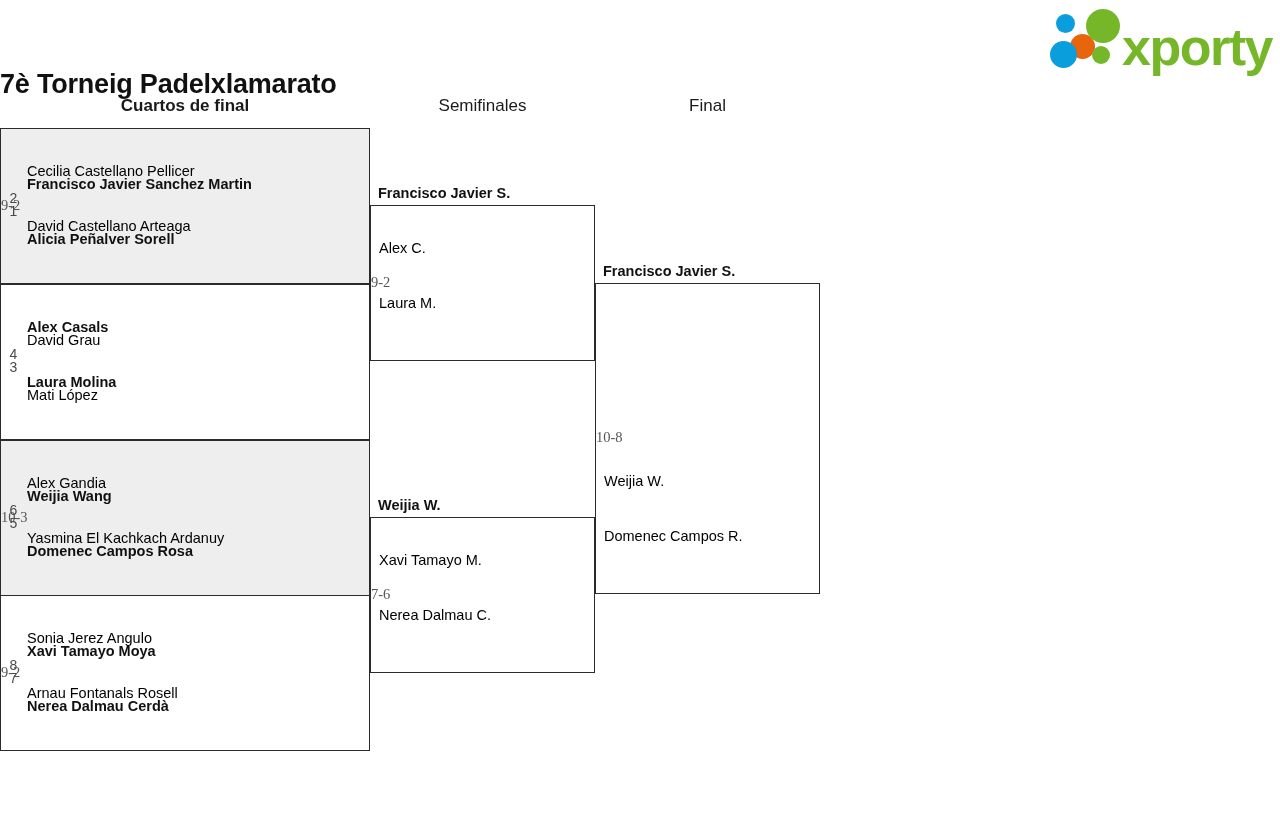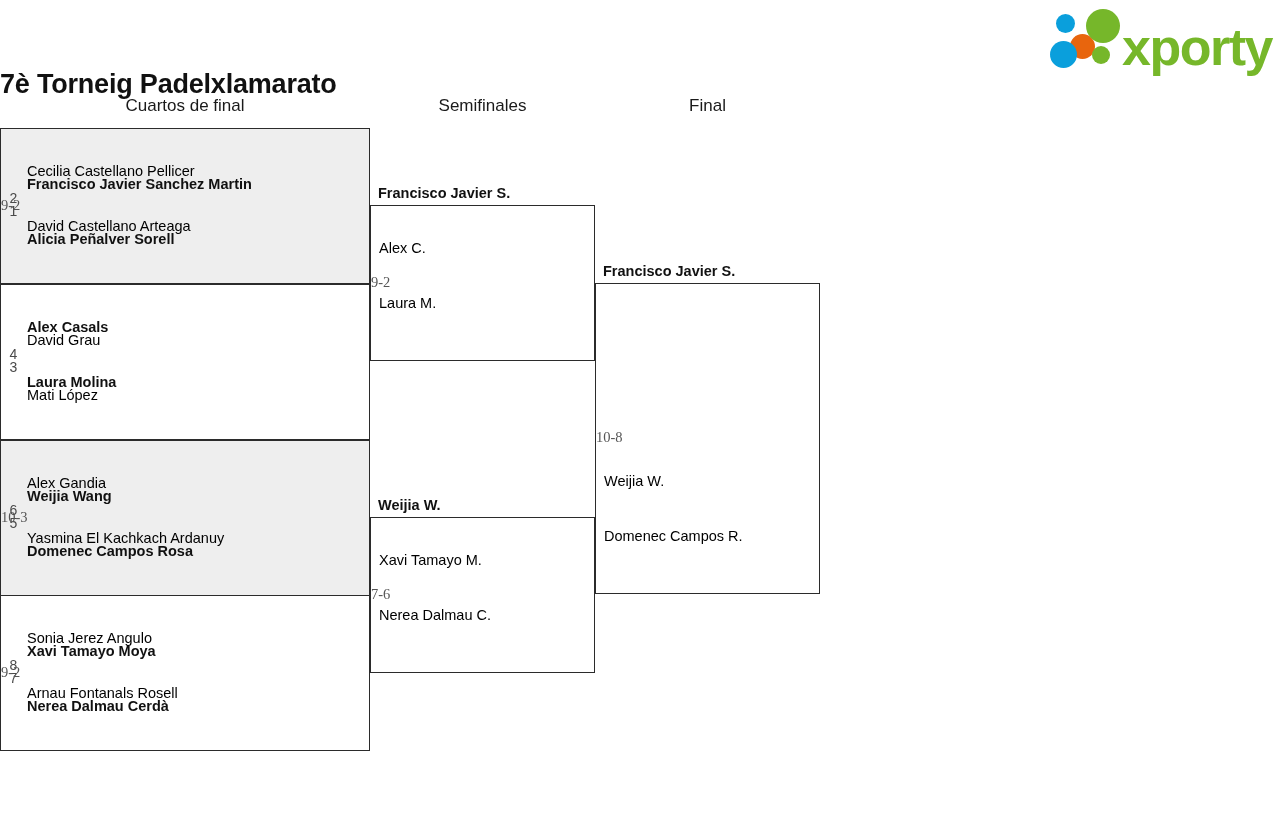--- a/index.html
+++ b/index.html
@@ -64,21 +64,21 @@
 
   
   .round-header {
     position: absolute;
     font-size: 17px;
     font-weight: 400;
     color: #1a1a1a;
     text-align: center;
     top: 96px;
   }
-  #round-header-0 { left: 0px;   width: 370px; }
+  #round-header-0 { left: 0px;   width: 370px; font-weight: bold; }
   #round-header-1 { left: 370px; width: 225px; }
   #round-header-2 { left: 595px; width: 225px; }
 
   
   #bracket {
     position: absolute;
     left: 0; top: 0;
     width: 1280px; height: 817px;
   }
   .match {

